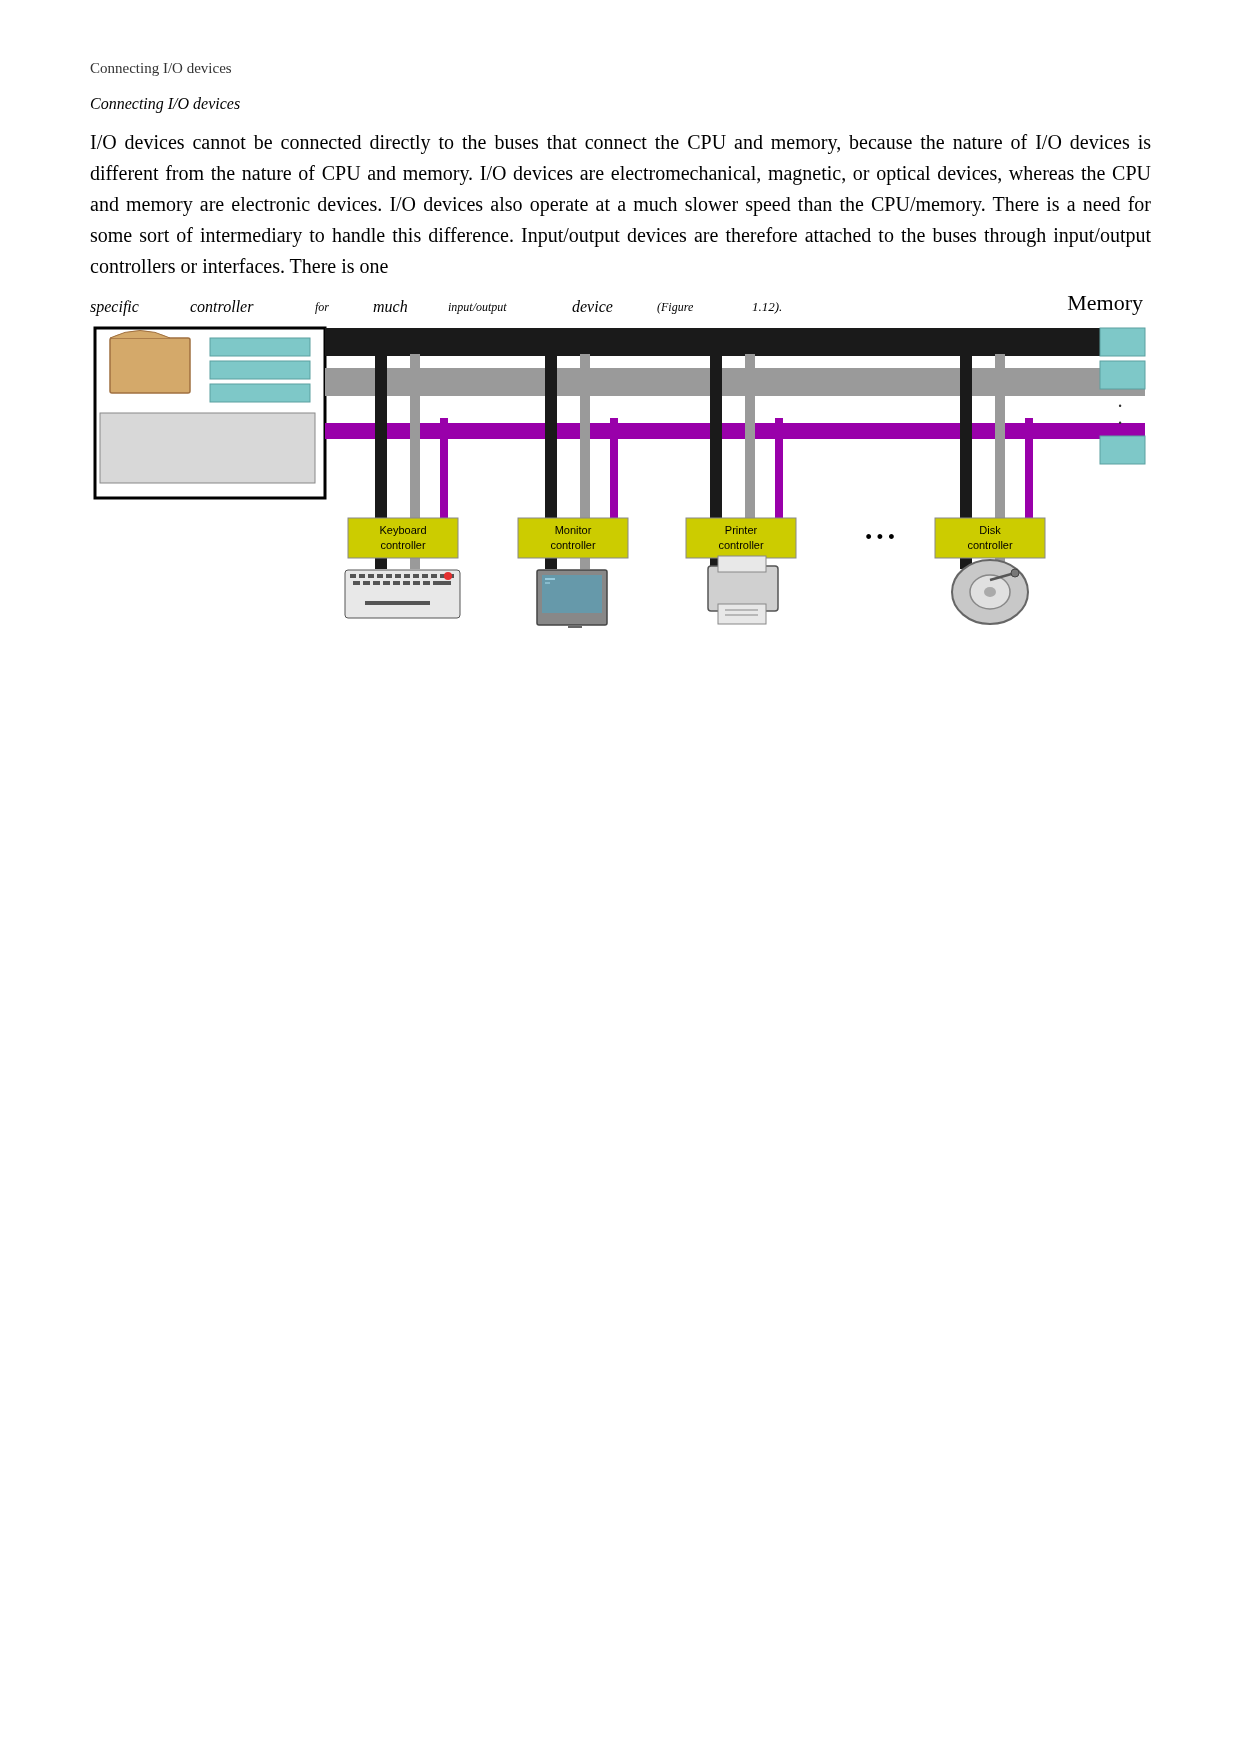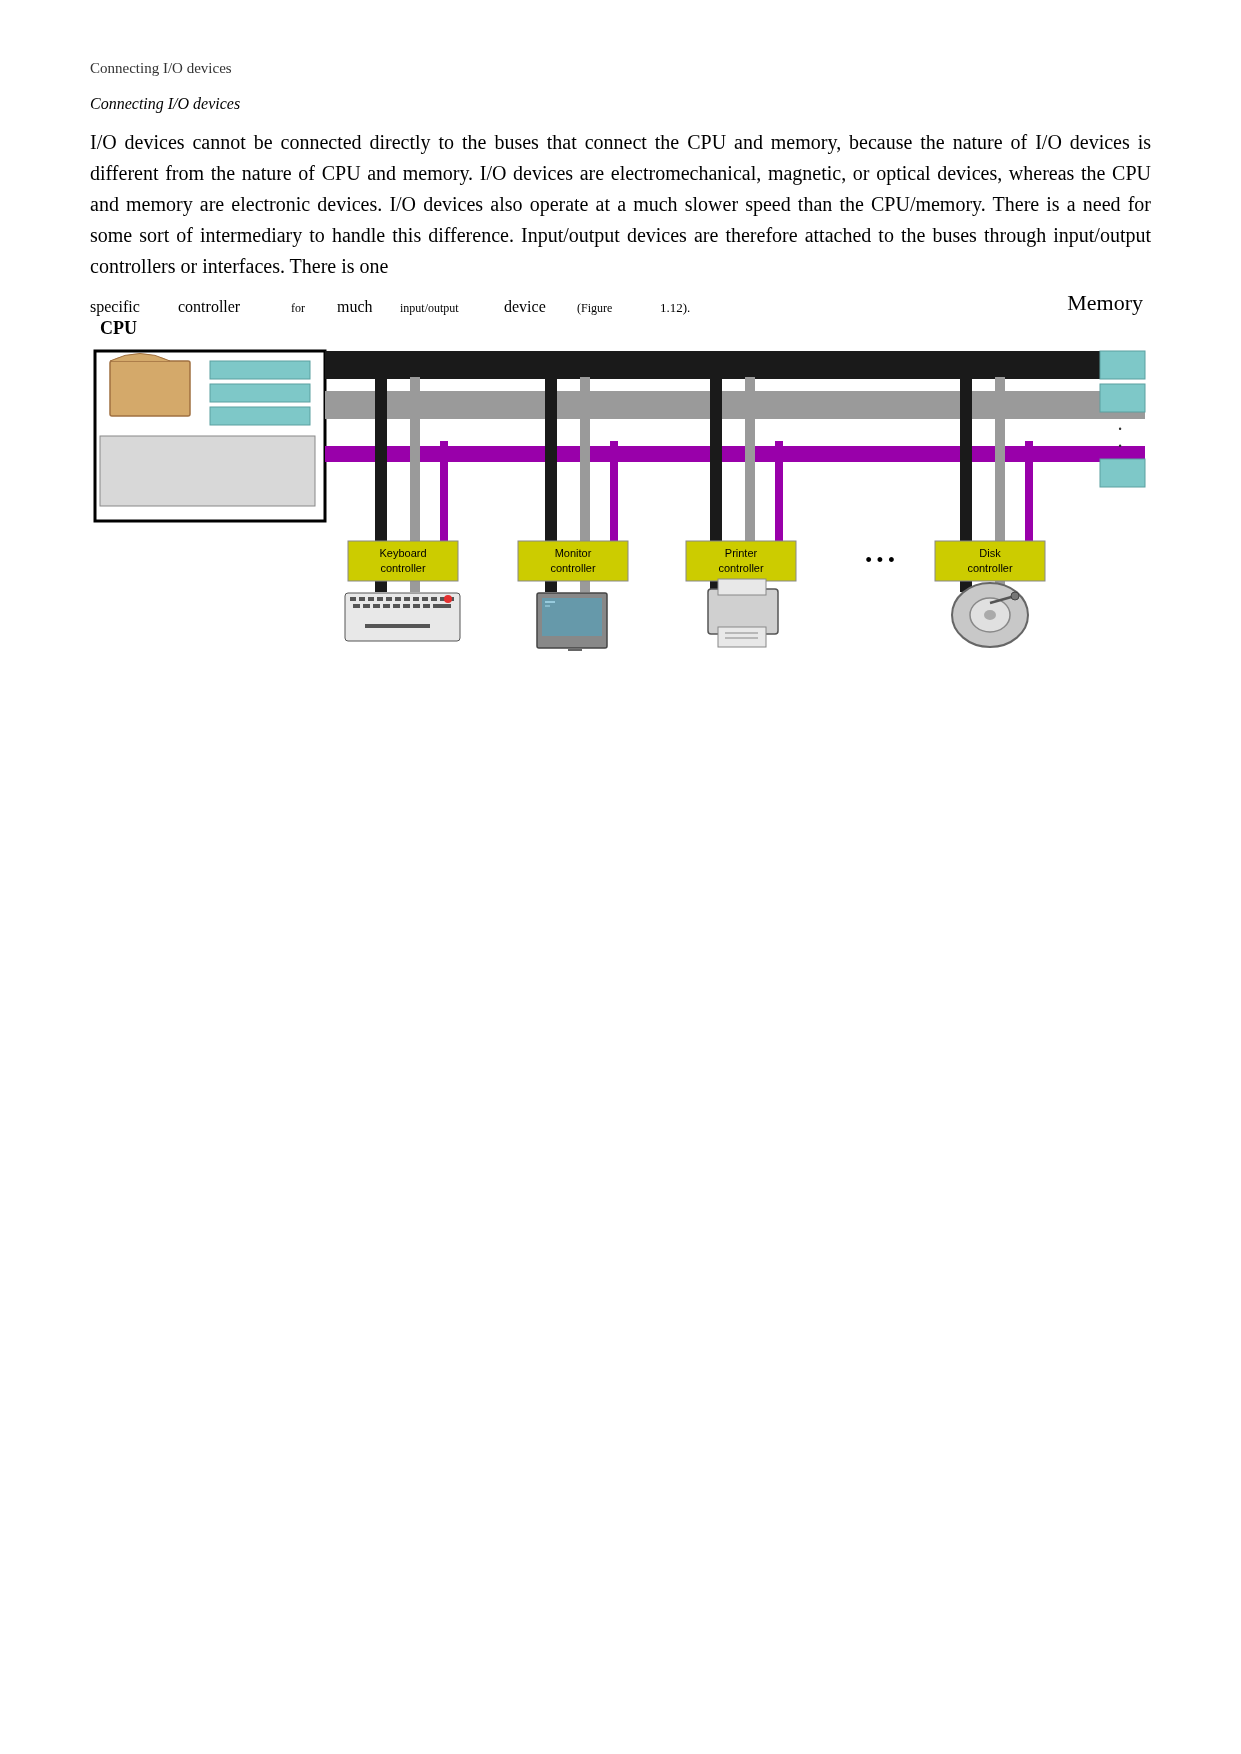--- a/index.html
+++ b/index.html
@@ -56,40 +56,35 @@
   <span>Connecting I/O devices</span>
 </div>
 
 <p class="body-text">
   <span>I/O devices cannot be connected directly to the buses that connect the CPU and memory, because the nature of I/O devices is different from the nature of CPU and memory. I/O devices are electromechanical, magnetic, or optical devices, whereas the CPU and memory are electronic devices. I/O devices also operate at a much slower speed than the CPU/memory. There is a need for some sort of intermediary to handle this difference. Input/output devices are therefore attached to the buses through input/output controllers or interfaces. There is one</span>
 </p>
 
 <div class="diagram-wrapper">
 
   <div style="display:flex; align-items:flex-end; justify-content:space-between; width:100%; margin-bottom:2px;">
-    <div style="display:flex; align-items:flex-end; gap:0; flex:1;">
+    <div style="display:flex; align-items:center; gap:12px; flex:1;font-style:italic;">
       <span style="font-size:16px; min-width:70px;">specific</span>
       <span style="font-size:16px; min-width:95px; margin-left:18px;">controller</span>
       <span style="font-size:12px; min-width:28px; margin-left:18px;">for</span>
       <span style="font-size:16px; min-width:45px; margin-left:18px;">much</span>
       <span style="font-size:12px; min-width:100px; margin-left:18px;">input/output</span>
-      <span style="font-size:16px; min-width:55px; margin-left:4px;">device</span>
+      <span style="font-size:16px; min-width:55px; margin-left:12px;">device</span>
       <span style="font-size:12px; min-width:65px; margin-left:18px;">(Figure</span>
       <span style="font-size:13px; margin-left:18px;">1.12).</span>
     </div>
     <div class="memory-label">
       <span>Memory</span>
     </div>
   </div>
 
-  <div style="display:flex; align-items:flex-start; width:100%;">
-    <div style="font-size:18px; font-weight:bold; margin-left:10px; margin-bottom:2px;">
-      <span>CPU</span>
-    </div>
-  </div>
 
   <svg viewBox="0 0 1060 310" width="1060" height="310" style="display:block; margin-top:0;">
 
     <rect x="5" y="10" width="230" height="170" fill="white" stroke="#000" stroke-width="3"></rect>
 
     <rect x="20" y="20" width="80" height="55" fill="#d4a96a" stroke="#a07040" stroke-width="1.5" rx="2"></rect>
 
     <path d="M20,20 Q50,5 80,20" fill="#d4a96a" stroke="#a07040" stroke-width="1"></path>
 
     <rect x="120" y="20" width="100" height="18" fill="#7ec8c8" stroke="#5aa0a0" stroke-width="1"></rect>

